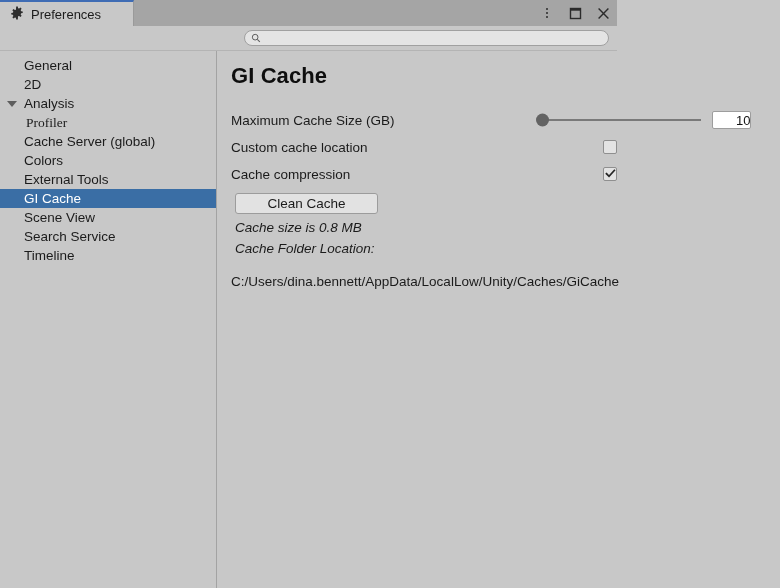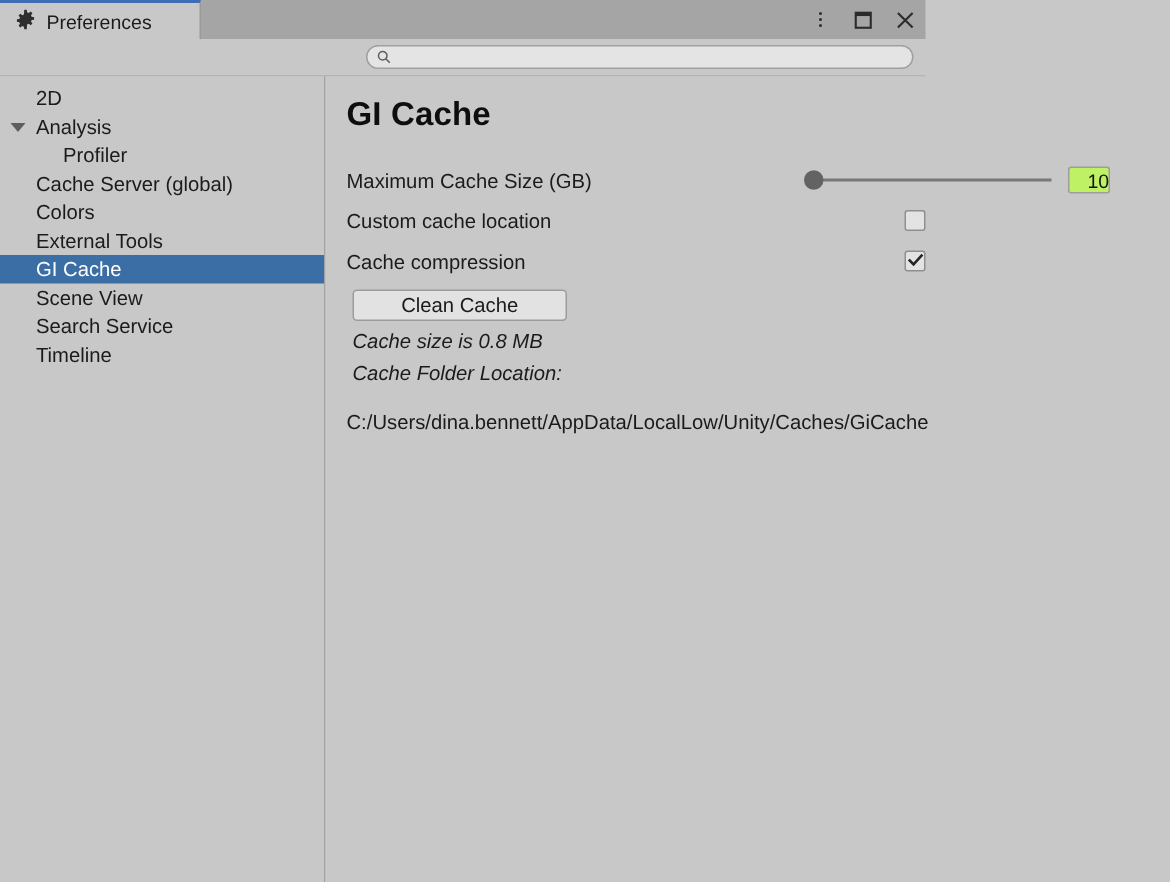--- a/index.html
+++ b/index.html
@@ -131,21 +131,21 @@
   .side-item {
     height: 19px;
     display: flex;
     align-items: center;
     font-size: 13.5px;
     color: #1b1b1b;
     padding-left: 24px;
     box-sizing: border-box;
     position: relative;
   }
-  .side-item.indent { padding-left: 42px; }
+  .side-item.indent { padding-left: 26px; font-family: Liberation Serif, serif; }
   .side-item.selected {
     background: #3a6ea5;
     color: #ffffff;
   }
   .twisty {
     position: absolute;
     left: 7px;
     top: 50%;
     transform: translateY(-50%);
     width: 0;
@@ -209,26 +209,26 @@
     width: 13px;
     height: 13px;
     border-radius: 50%;
     background: #636363;
   }
   .num-field {
     width: 62px;
     height: 18px;
     box-sizing: border-box;
     margin-left: 11px;
-    background: #bef264;
+    background: #ffffff;
     border: 1px solid #9d9d9d;
     border-radius: 2px;
     display: flex;
     align-items: center;
-    padding-left: 12px;
+    padding-left: 23px;
     font-size: 13px;
     color: #141414;
   }
   
   .checkbox {
     width: 14px;
     height: 14px;
     box-sizing: border-box;
     background: #e3e3e3;
     border: 1px solid #8f8f8f;
@@ -308,20 +308,23 @@
           <path d="M7.6 7.6 L10.6 10.6" stroke="#5e5e5e" stroke-width="1.3" fill="none"></path>
         </svg>
       </span>
       <input class="search-input" type="text" value="" placeholder="" style="">
     </div>
   </div>
 
   <div class="body-split">
 
     <div class="sidebar">
+      <div class="side-item">
+        <span>General</span>
+      </div>
       <div class="side-item">
         <span>2D</span>
       </div>
       <div class="side-item">
         <span class="twisty"></span>
         <span>Analysis</span>
       </div>
       <div class="side-item indent">
         <span>Profiler</span>
       </div>

